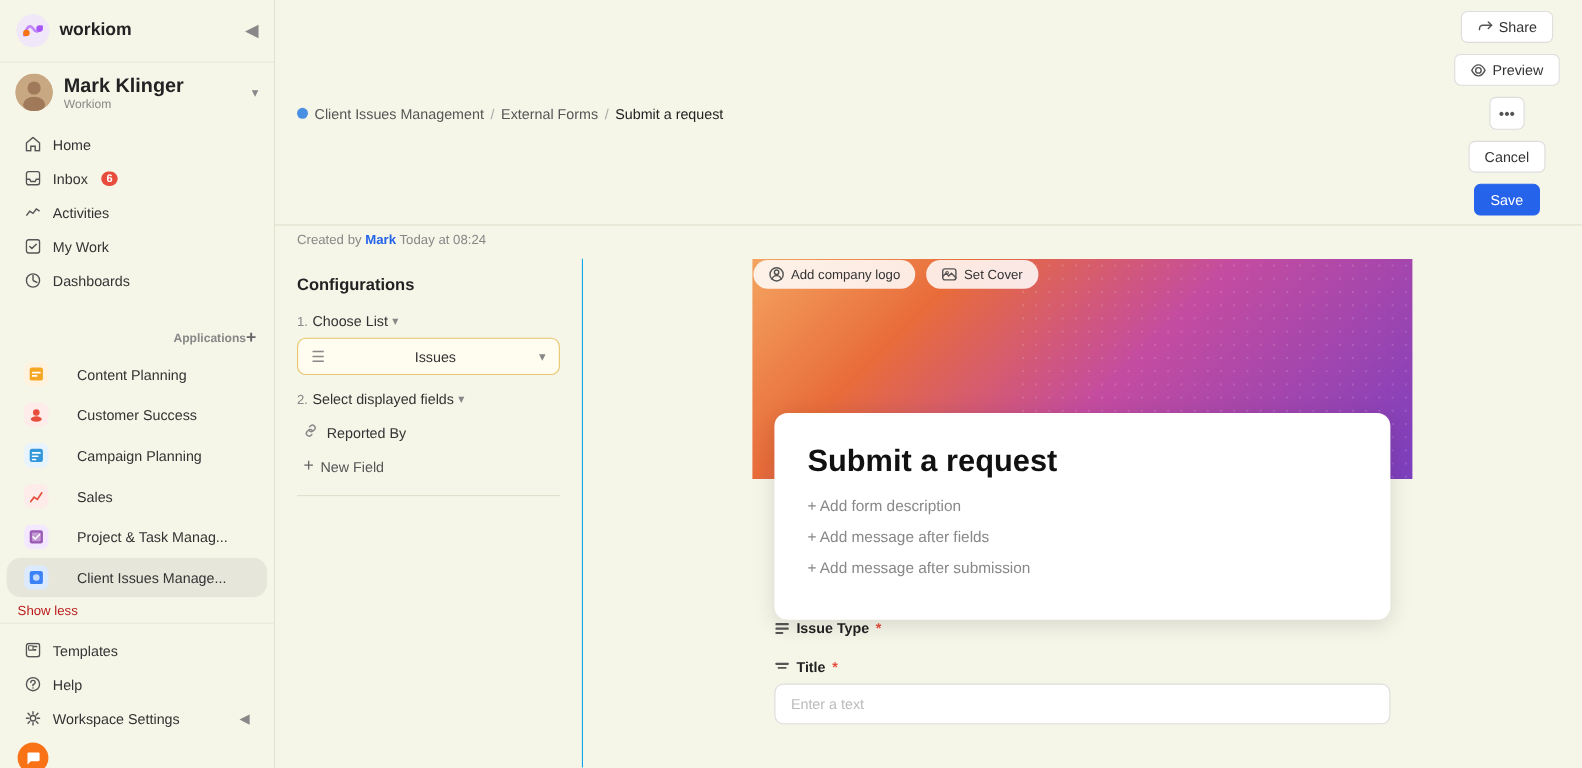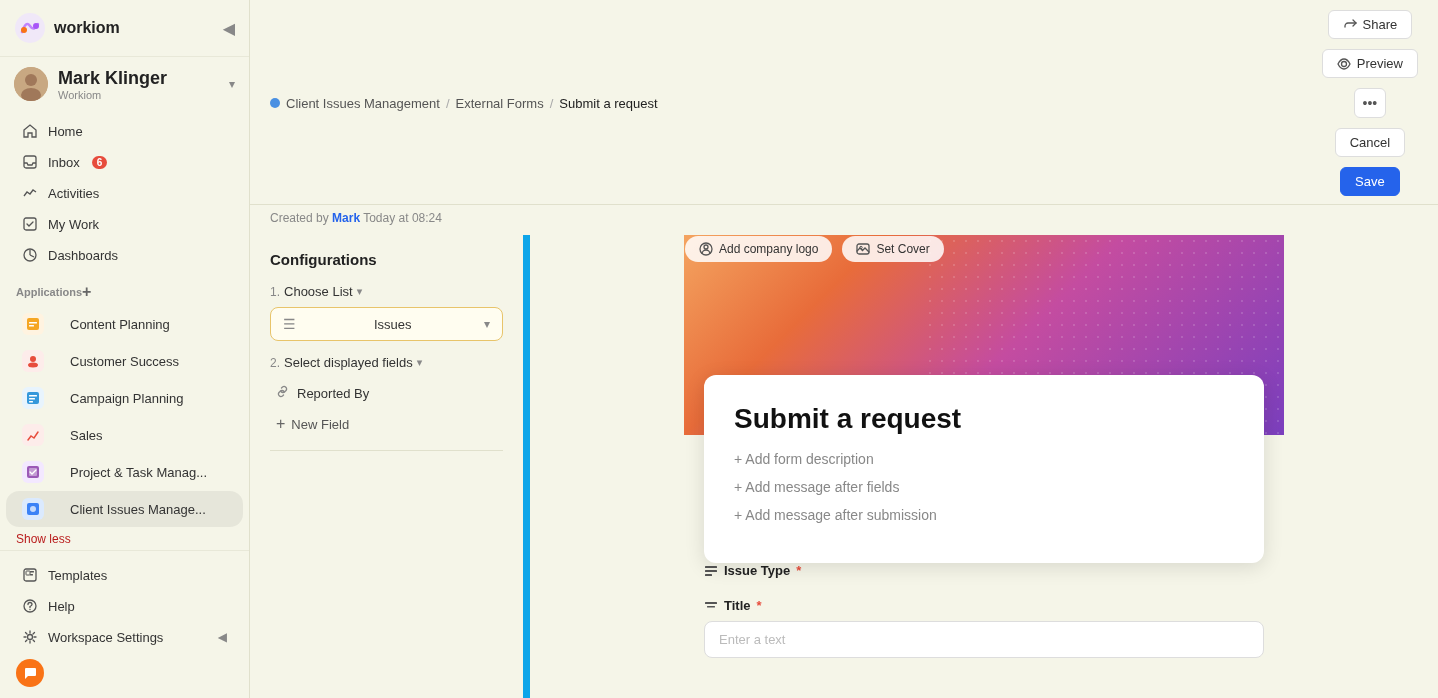--- a/index.html
+++ b/index.html
@@ -87,21 +87,22 @@
       margin-left: 2px;
     }
 
     .section-title {
       font-size: 11px;
       font-weight: 600;
       color: #888;
       padding: 8px 16px 4px;
       display: flex;
       align-items: center;
-      justify-content: flex-start;
+      justify-content: flex-end;
+      margin-top: 16px;
     }
     .section-add { cursor: pointer; color: #666; font-size: 16px; }
 
     .app-item {
       display: flex;
       align-items: center;
       gap: 26px;
       padding: 7px 16px;
       font-size: 13px;
       color: #333;
@@ -216,21 +217,21 @@
       display: flex;
       flex: 1;
       overflow: hidden;
     }
 
     
     .config-panel {
       width: 280px;
       min-width: 280px;
       background: #f5f5e8;
-      border-right: 7px solid #0ea5e9;
+      border-right: 1px solid #0ea5e9;
       padding: 16px 20px;
       overflow-y: auto;
     }
     .config-title {
       font-size: 15px;
       font-weight: 600;
       color: #222;
       margin-bottom: 16px;
     }
     .config-section {

